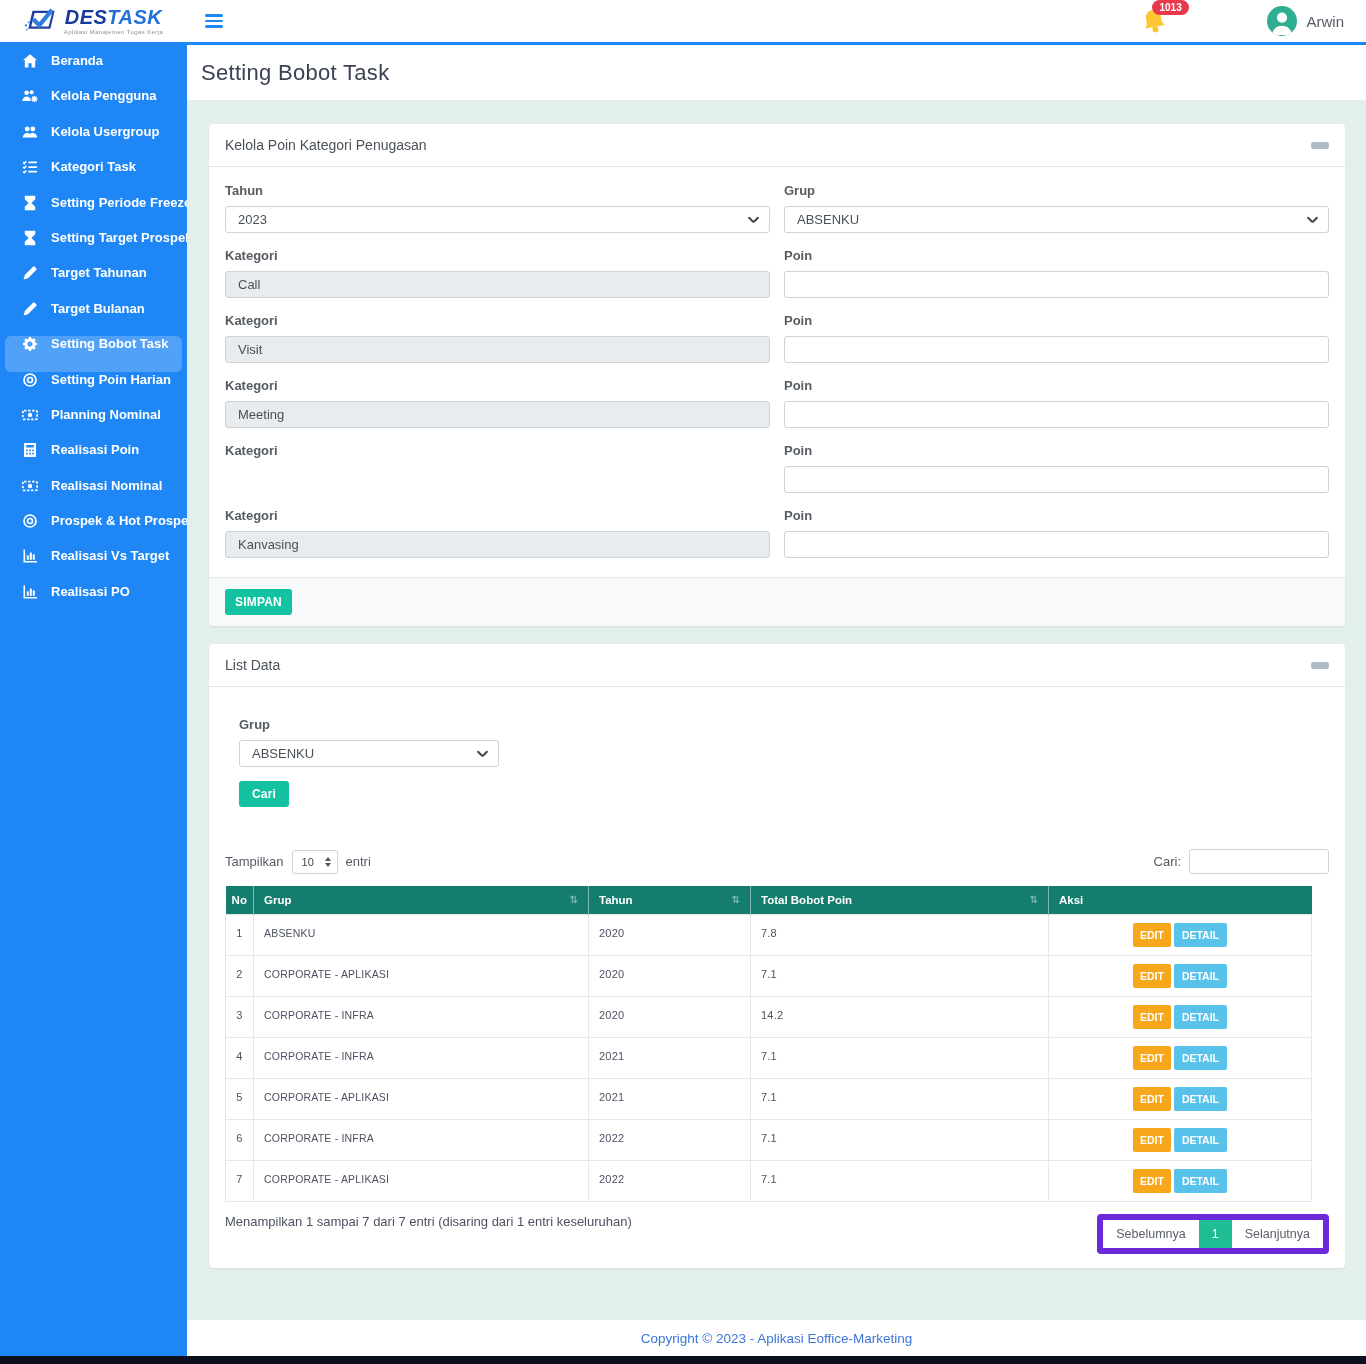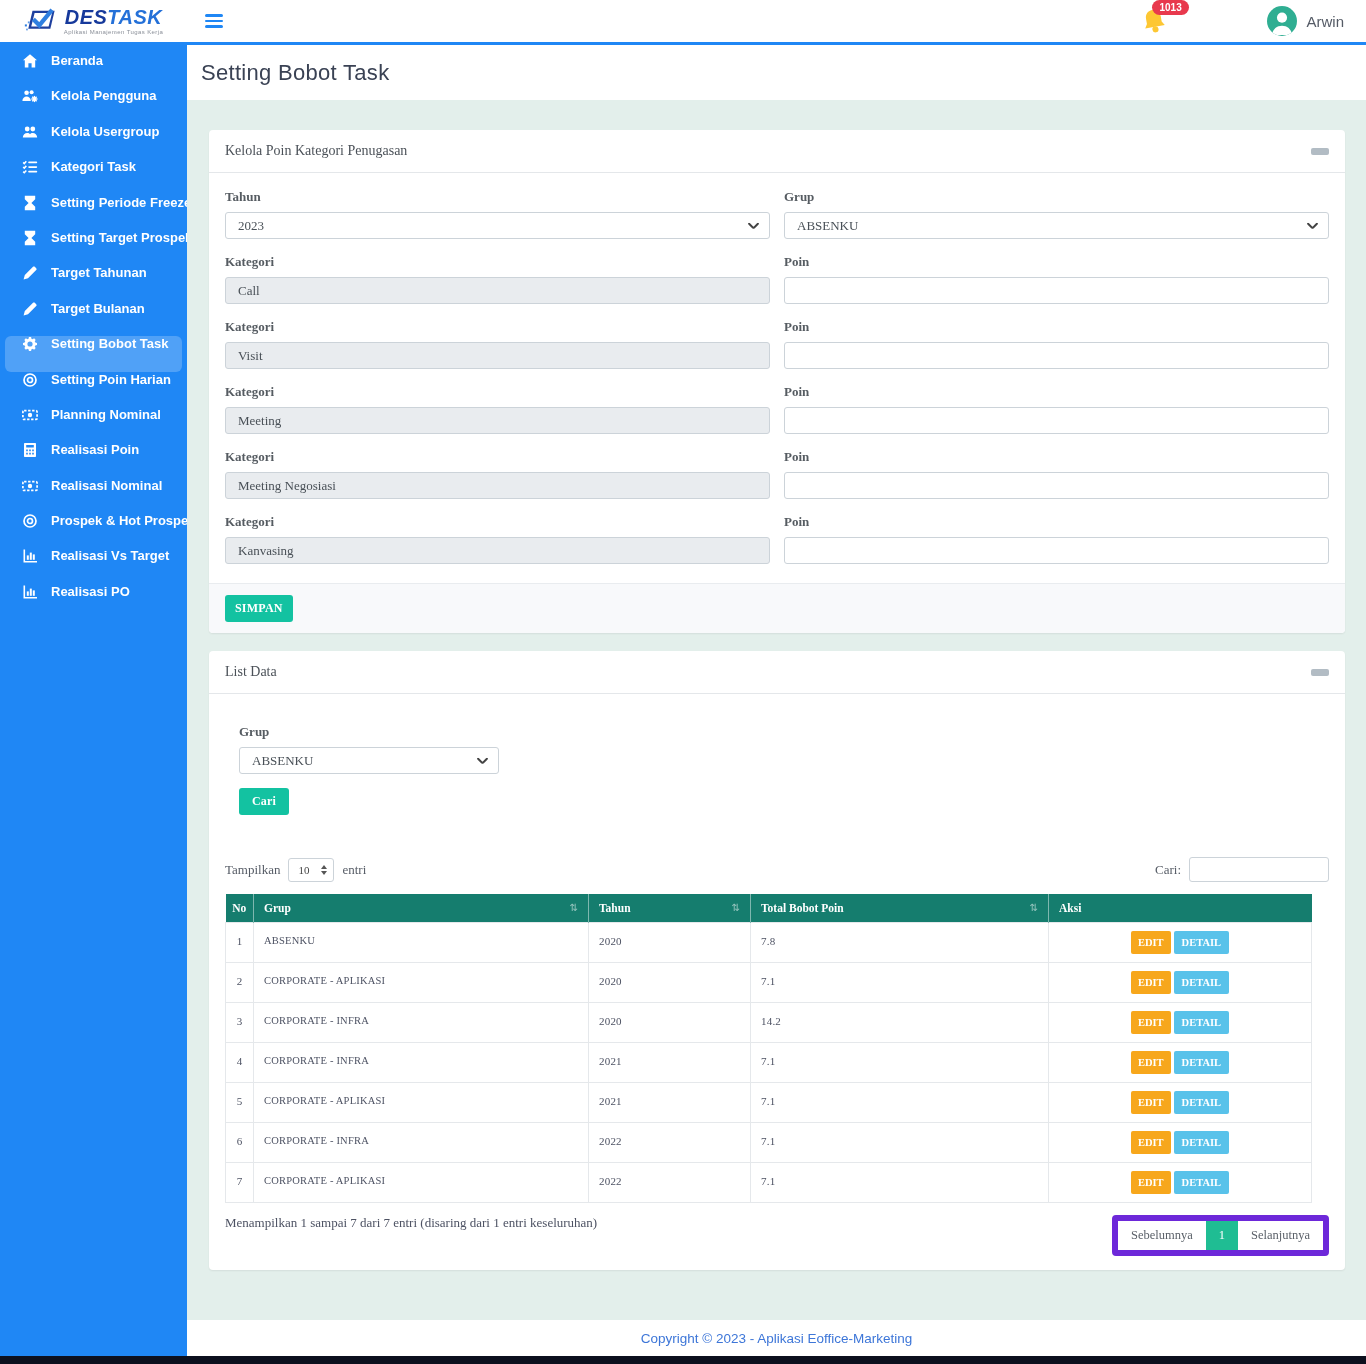--- a/index.html
+++ b/index.html
@@ -26,21 +26,21 @@
   
   .sidebar { background:#1f87f5; padding-top:8px; overflow:hidden; }
   .side-item { display:flex; gap:13px; height:35.4px; padding:0 6px 0 22px; color:#ffffff; font-size:13px; font-weight:bold; cursor:pointer; white-space:nowrap; }
   .side-item.active { background:rgba(255,255,255,.22); border-radius:6px; margin:0 5px; padding-left:17px; }
   .sic { width:16px; height:16px; flex:0 0 16px; }
 
   
   .main { background:#e3efeb; display:flex; flex-direction:column; overflow:hidden; }
   .title-bar { background:#fff; height:55px; display:flex; align-items:center; padding-left:14px; flex:0 0 auto; }
   .page-title { font-size:22px; font-weight:500; color:#3a4254; letter-spacing:.3px; }
-  .content { padding:30px 21px 0 22px;font-family:Liberation Serif, serif; }
+  .content { padding:24px 21px 0 22px; }
   .card { background:#fff; border-radius:4px; box-shadow:0 1px 2px rgba(0,0,0,.07); margin-bottom:18px; }
   .card-header { display:flex; align-items:center; justify-content:space-between; padding:13px 16px; border-bottom:1px solid #e4e7ea; font-size:14px; color:#4b5158; }
   .collapse-pill { width:18px; height:7px; background:#b2bcc4; border-radius:2px; cursor:pointer; }
 
   .card-body { padding:16px 16px 4px; }
   .form-grid { display:grid; grid-template-columns:1fr 1fr; column-gap:14px; }
   .fgroup { margin-bottom:15px; }
   .flabel { display:block; font-size:13px; line-height:15px; font-weight:bold; color:#565c62; margin-bottom:8px; }
   .control { width:100%; height:27px; border:1px solid #ccd3d9; border-radius:3px; font-size:13px; color:#495057; padding:0 12px; font-family:inherit; background:#fff; display:block; }
   .control:disabled { background:#e9ecef; color:#495057; }
@@ -345,21 +345,20 @@
               <div class="fgroup">
                 <label class="flabel">Kategori</label>
                 <input class="control" disabled="" value="Meeting" style="">
               </div>
               <div class="fgroup">
                 <label class="flabel">Poin</label>
                 <input class="control" style="">
               </div>
               <div class="fgroup">
                 <label class="flabel">Kategori</label>
-                <input class="control" disabled="" value="Meeting Negosiasi" style="">
               </div>
               <div class="fgroup">
                 <label class="flabel">Poin</label>
                 <input class="control" style="">
               </div>
               <div class="fgroup">
                 <label class="flabel">Kategori</label>
                 <input class="control" disabled="" value="Kanvasing" style="">
               </div>
               <div class="fgroup">

